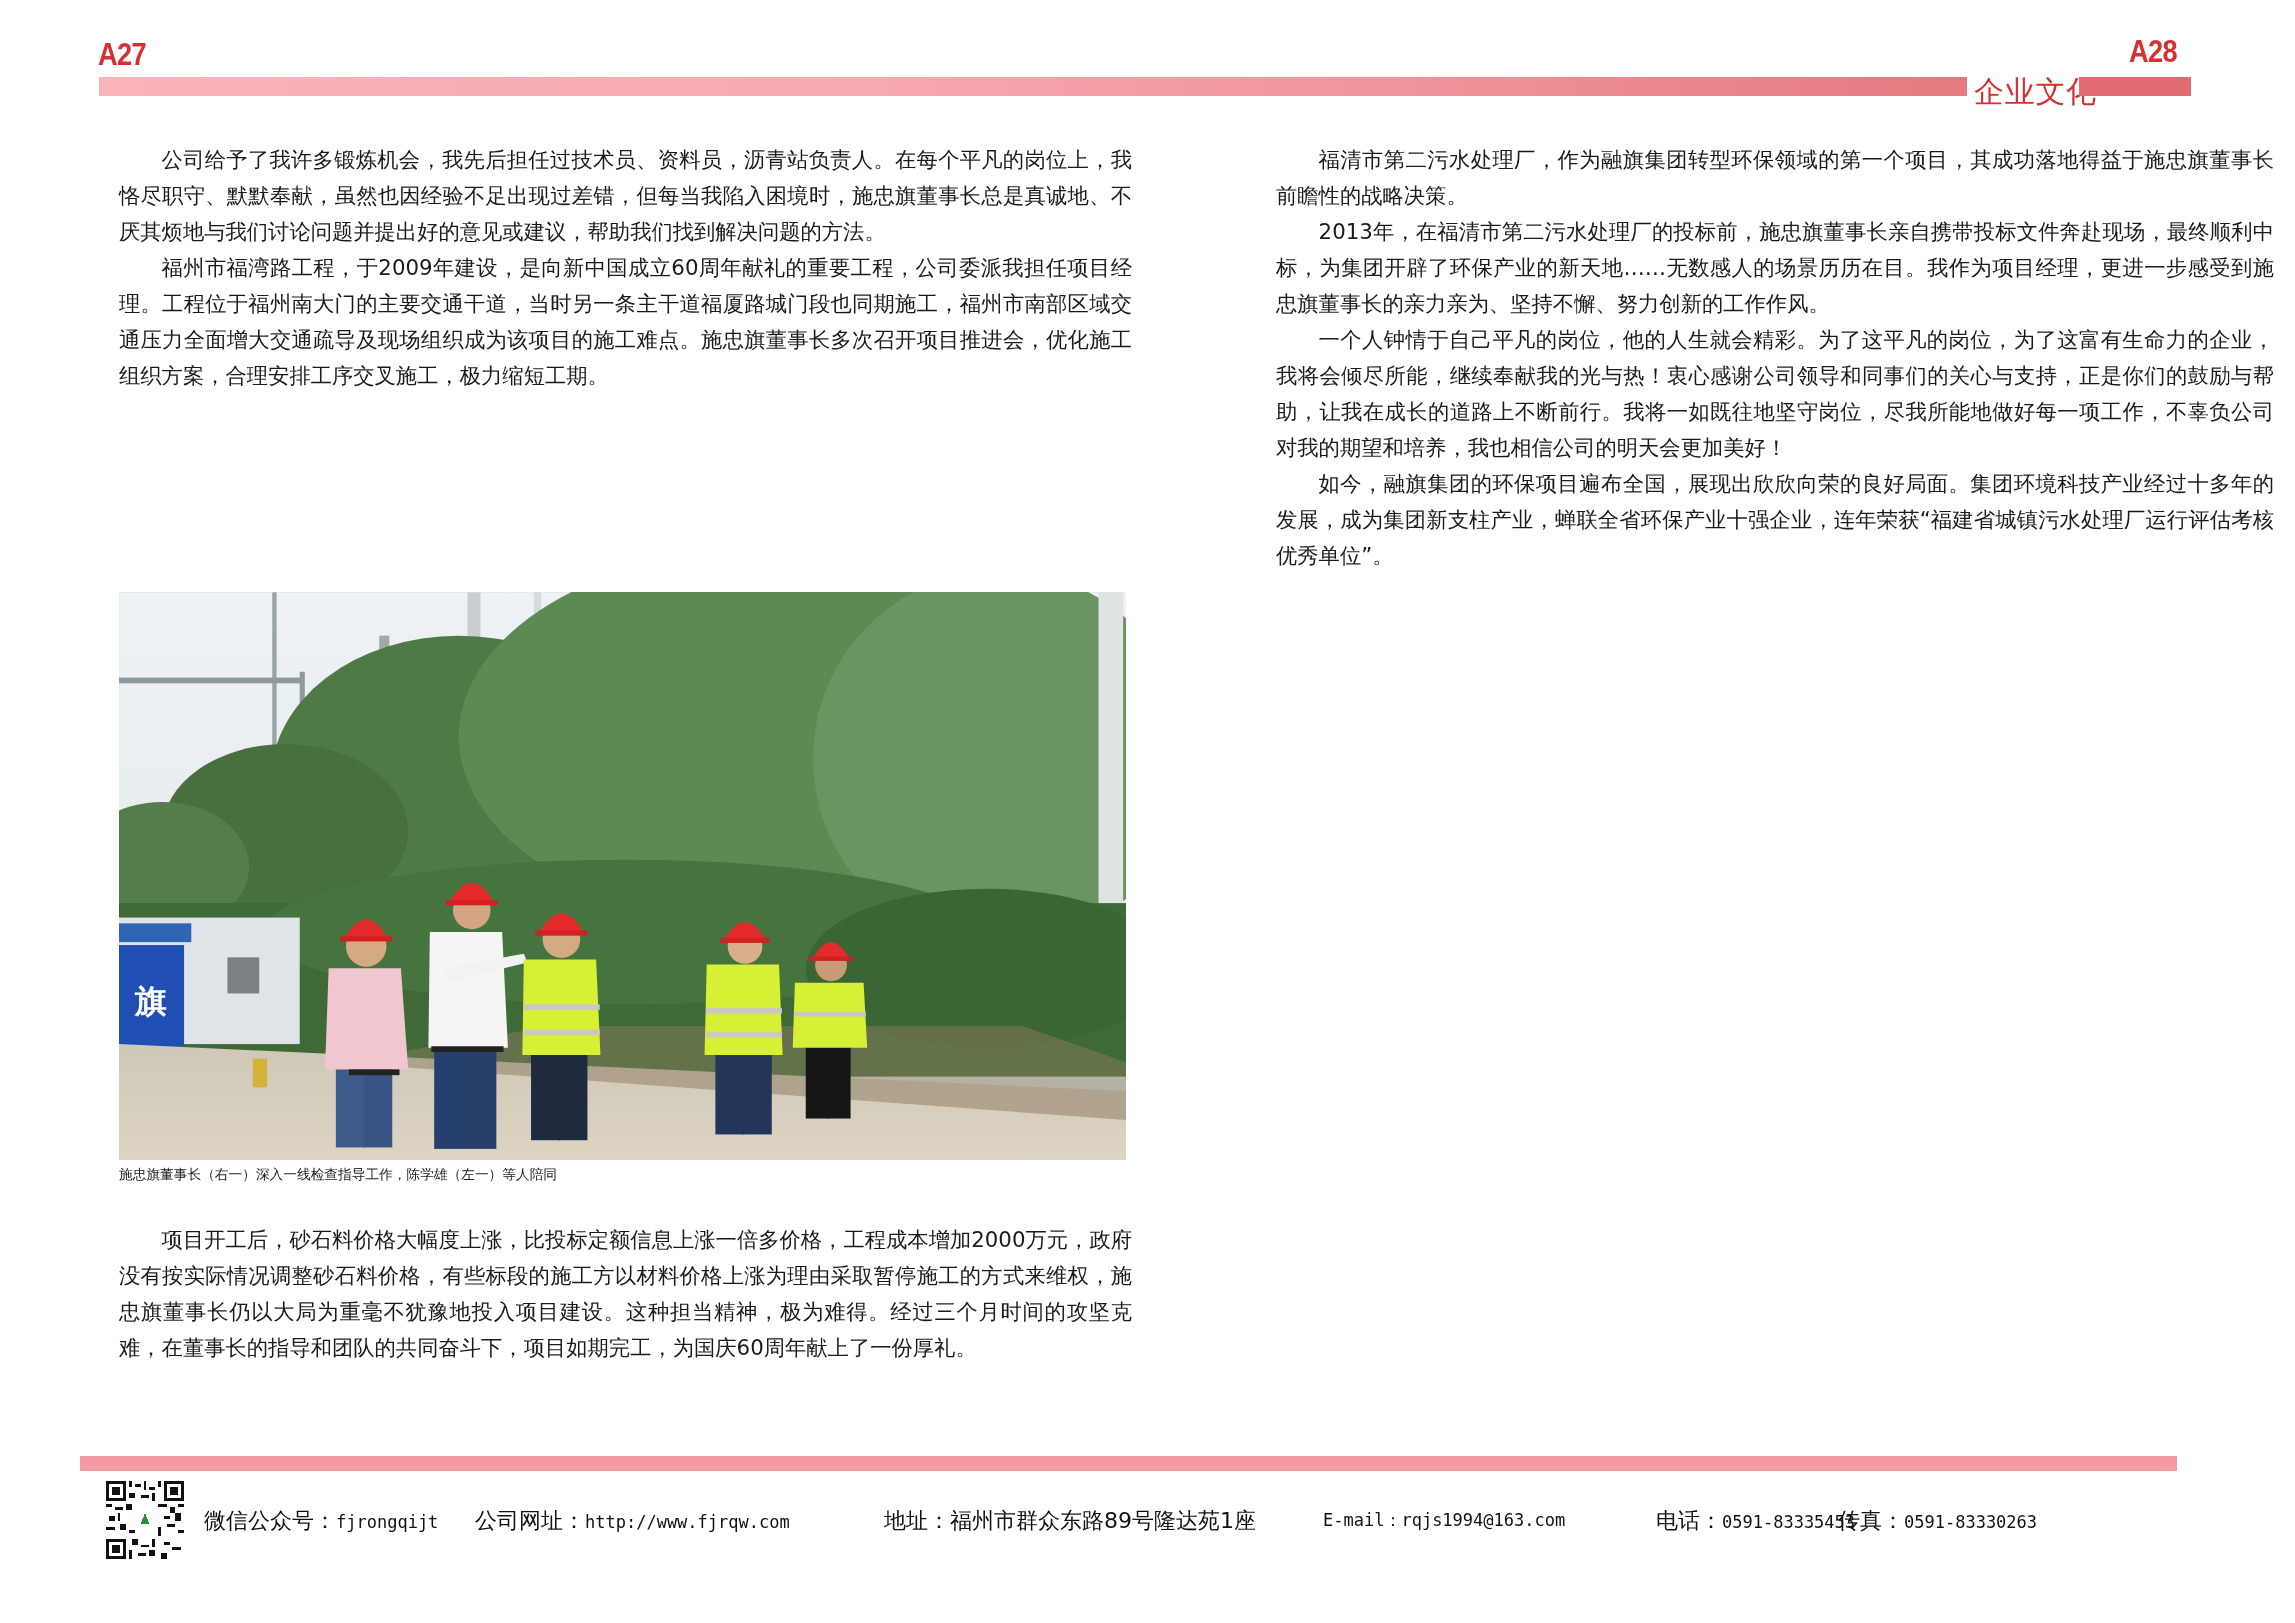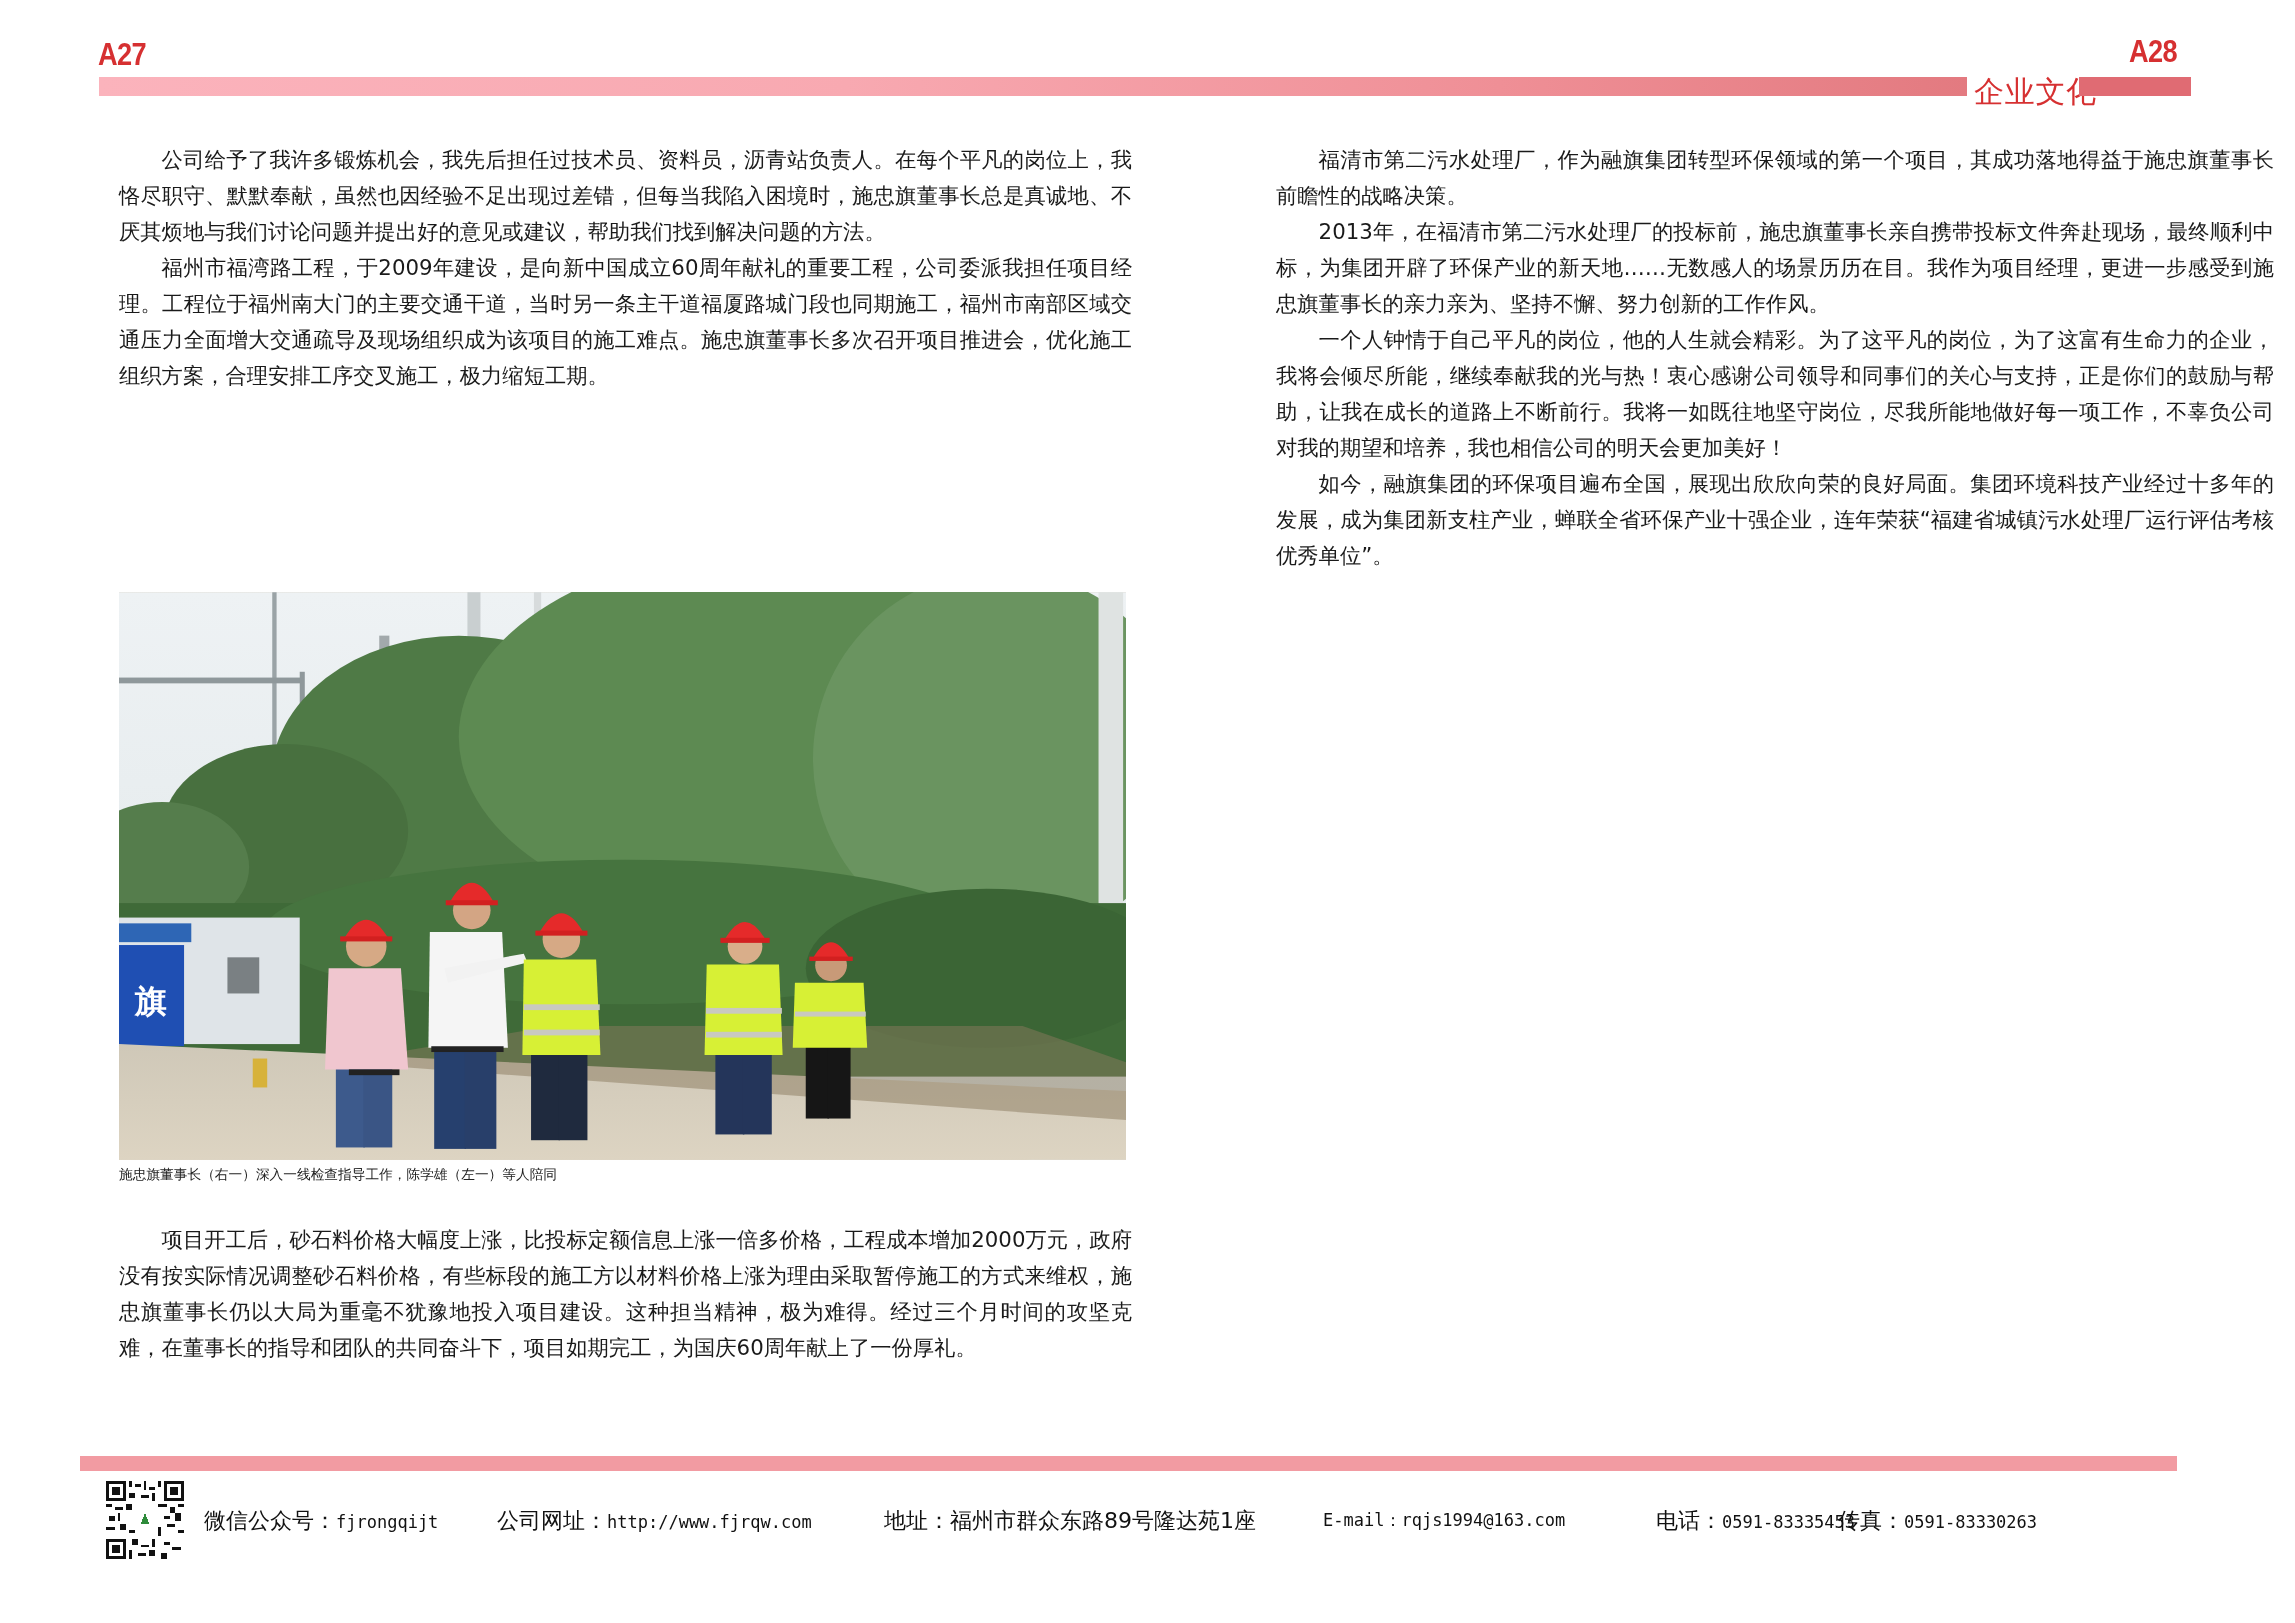--- a/index.html
+++ b/index.html
@@ -203,21 +203,21 @@
         <rect x="15" y="24" width="2" height="2"></rect>
     </g>
     <rect x="10" y="10" width="7" height="7" fill="#fff"></rect>
     <path d="M12 15 L13.5 11 L15 15 Z" fill="#2e8b3a"></path>
   </svg>
 </div>
 
 <div class="footer-item" style="left:204px;">
   <span class="fl">微信公众号：</span><span class="fv">fjrongqijt</span>
 </div>
-<div class="footer-item" style="left:497px;">
+<div class="footer-item" style="left:475px;">
   <span class="fl">公司网址：</span><span class="fv">http://www.fjrqw.com</span>
 </div>
 <div class="footer-item" style="left:884px;">
   <span class="fl">地址：</span><span class="fl">福州市群众东路89号隆达苑1座</span>
 </div>
 <div class="footer-item" style="left:1323px;">
   <span class="fv">E-mail：</span><span class="fv">rqjs1994@163.com</span>
 </div>
 <div class="footer-item" style="left:1656px;">
   <span class="fl">电话：</span><span class="fv">0591-83335453</span>

